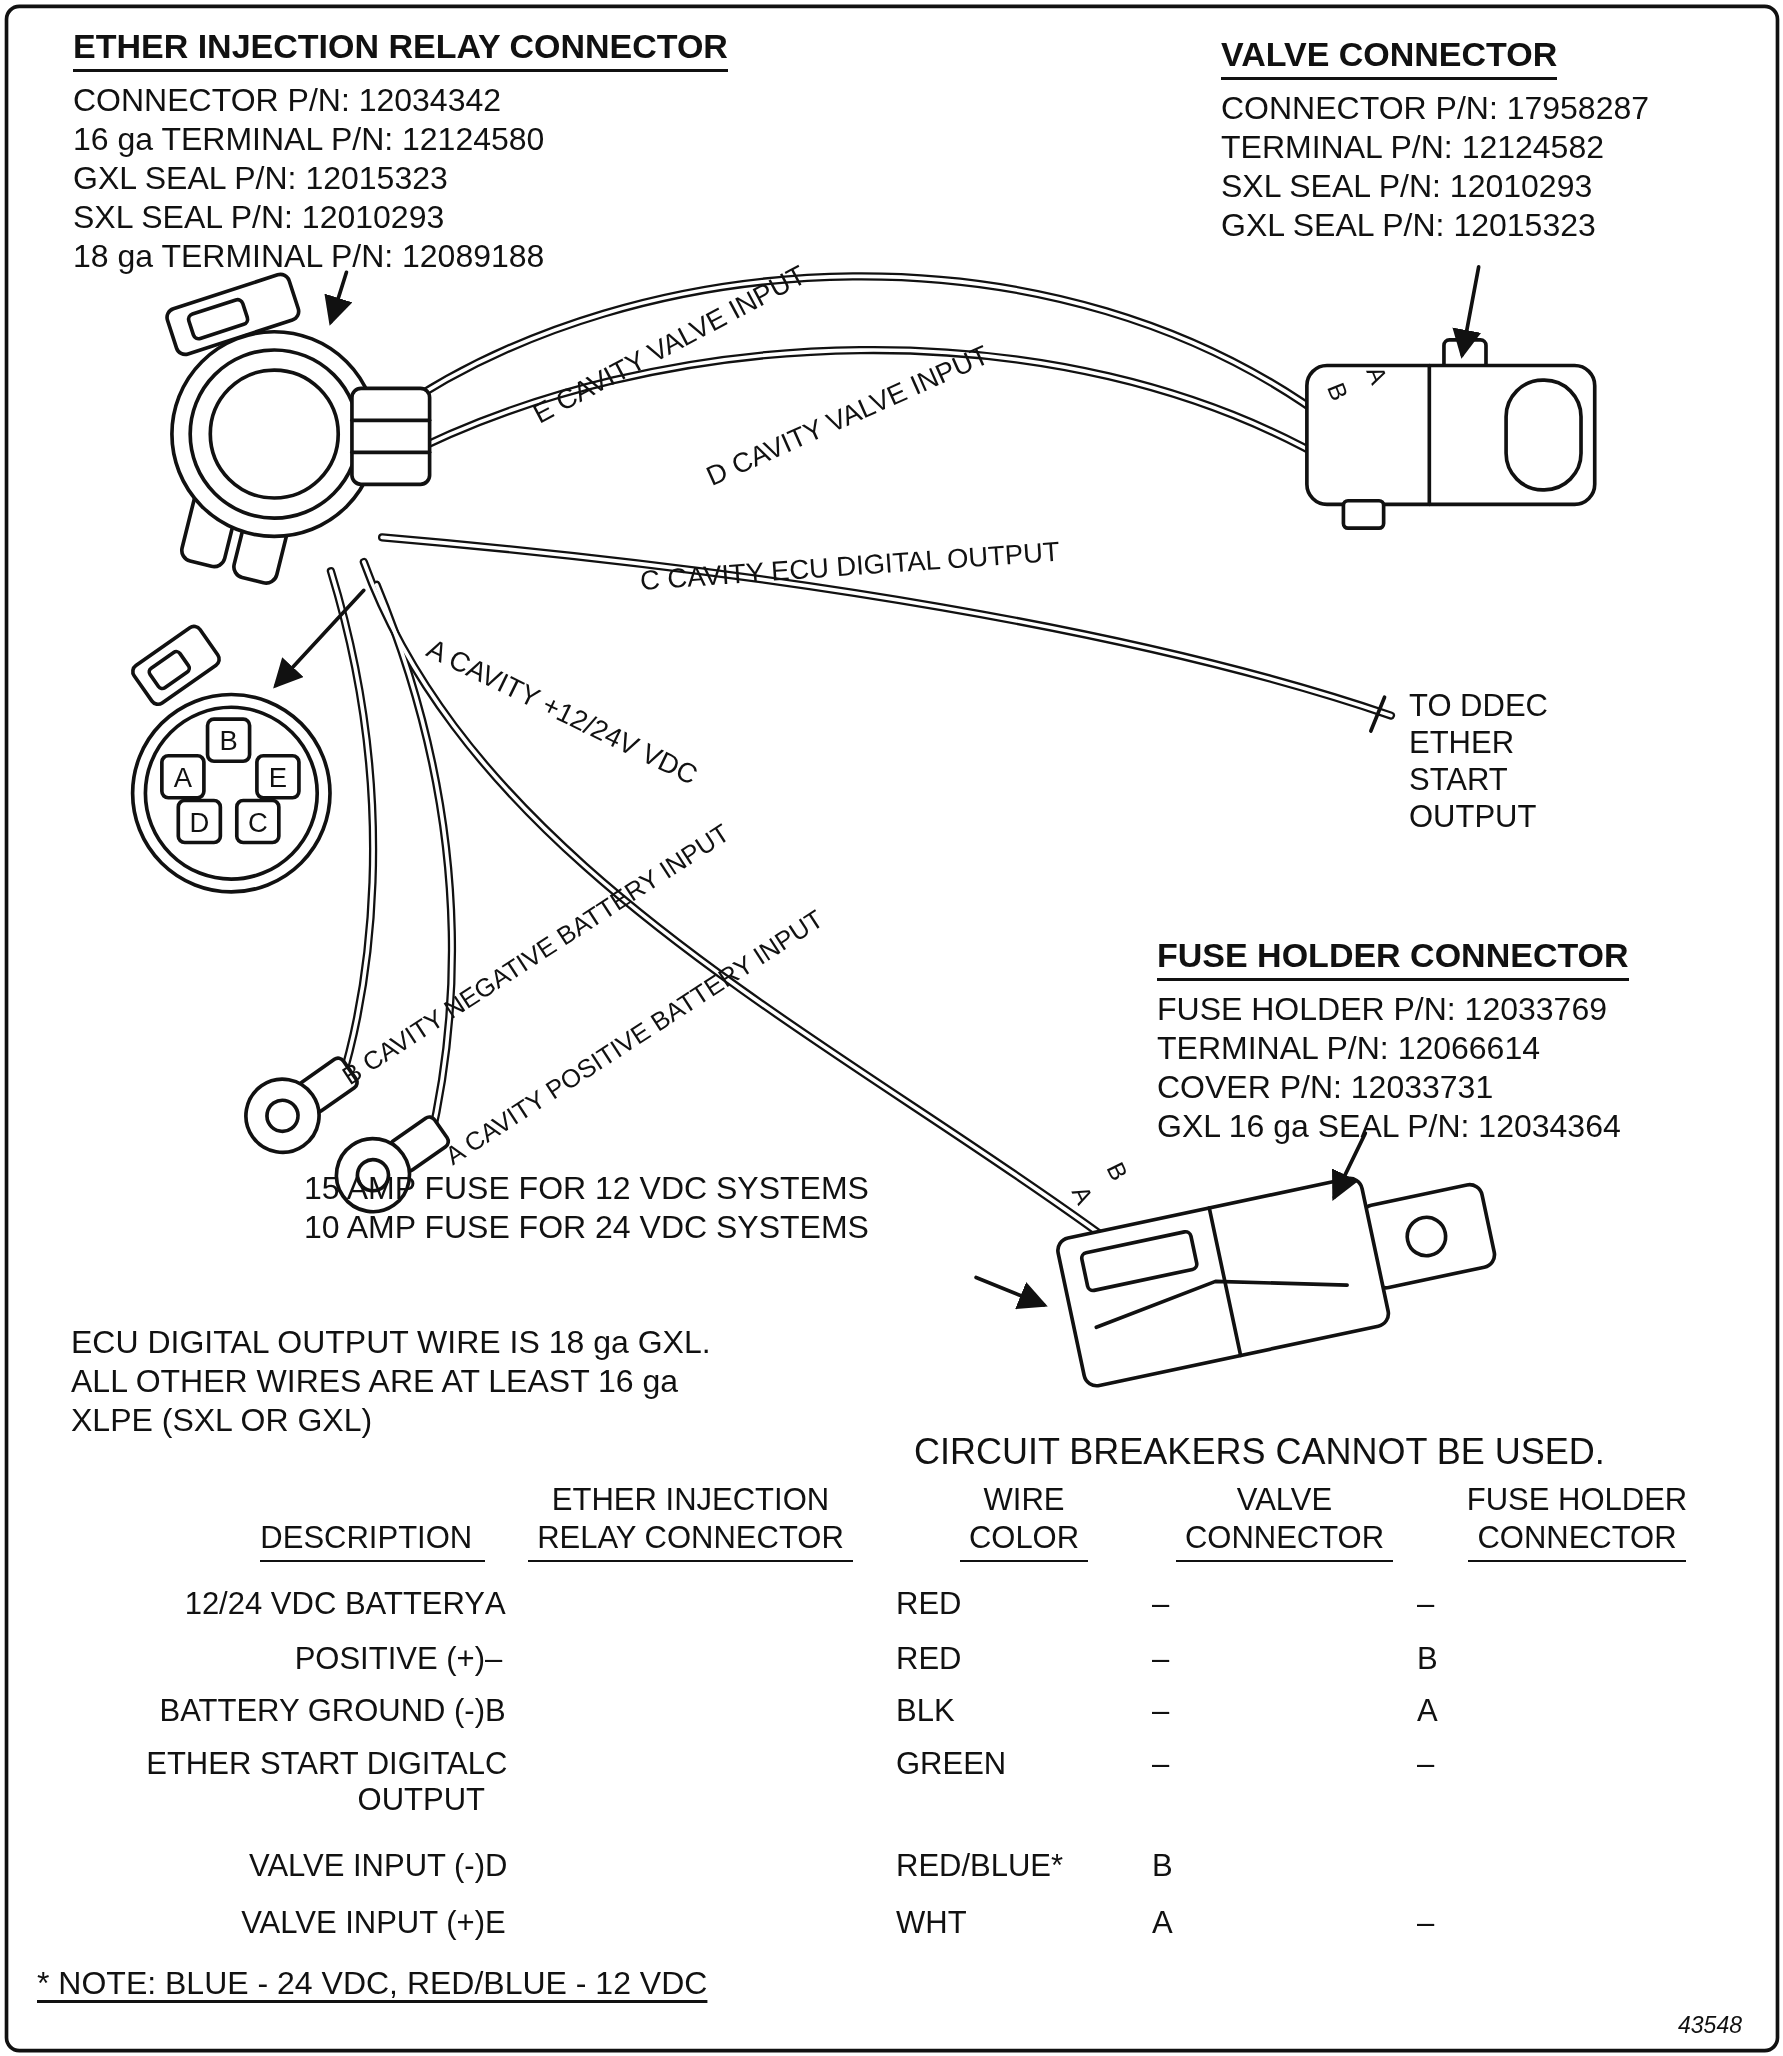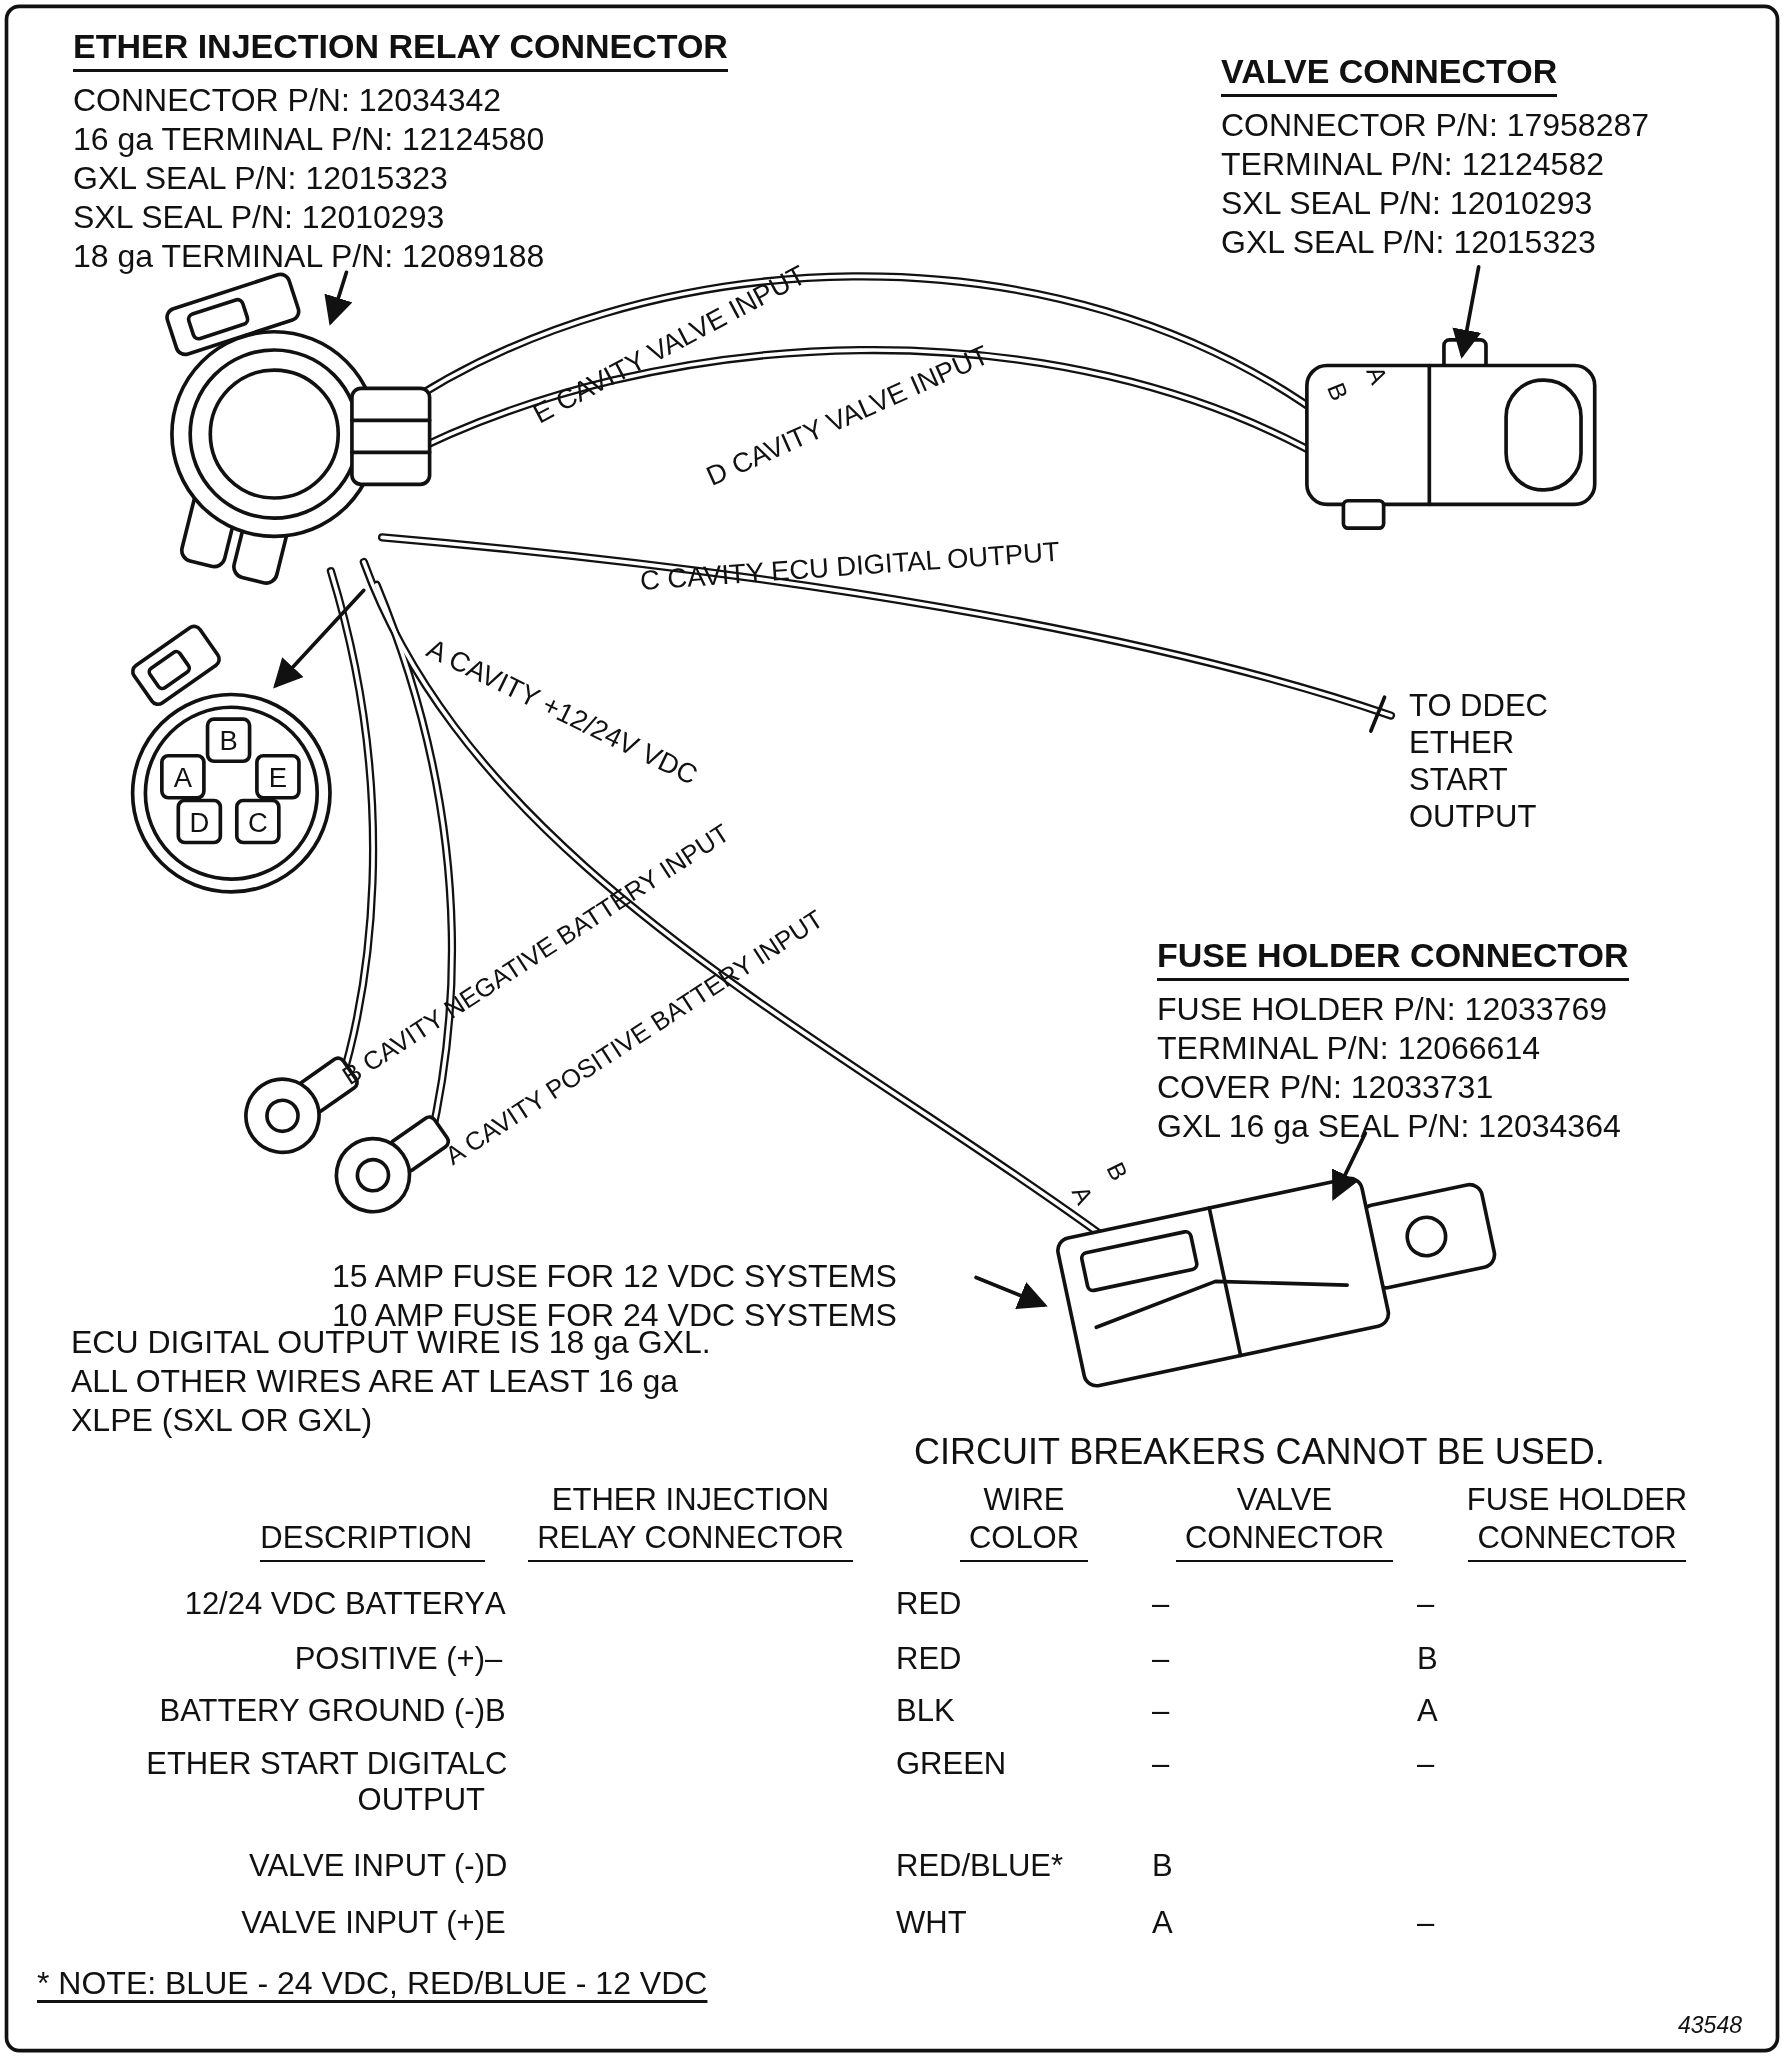--- a/index.html
+++ b/index.html
@@ -161,21 +161,21 @@
     <span class="blk-title">ETHER INJECTION RELAY CONNECTOR</span>
     <div class="blk-lines">
       <div>CONNECTOR P/N: 12034342</div>
       <div>16 ga TERMINAL P/N: 12124580</div>
       <div>GXL SEAL P/N: 12015323</div>
       <div>SXL SEAL P/N: 12010293</div>
       <div>18 ga TERMINAL P/N: 12089188</div>
     </div>
   </div>
 
-  <div class="abs" style="left:1221px; top:52px;">
+  <div class="abs" style="left:1221px; top:35px;">
     <span class="blk-title">VALVE CONNECTOR</span>
     <div class="blk-lines">
       <div>CONNECTOR P/N: 17958287</div>
       <div>TERMINAL P/N: 12124582</div>
       <div>SXL SEAL P/N: 12010293</div>
       <div>GXL SEAL P/N: 12015323</div>
     </div>
   </div>
 
   <div class="abs" style="left:1157px; top:936px;">
@@ -195,21 +195,21 @@
   <div class="wire-label small" style="left:345px; top:1062px; transform:rotate(-33deg);">B CAVITY NEGATIVE BATTERY INPUT</div>
   <div class="wire-label small" style="left:448px; top:1142px; transform:rotate(-33deg);">A CAVITY POSITIVE BATTERY INPUT</div>
 
   <div class="abs ddec" style="left:1409px; top:687px;">
     <div>TO DDEC</div>
     <div>ETHER</div>
     <div>START</div>
     <div>OUTPUT</div>
   </div>
 
-  <div class="abs plain-lines" style="left:304px; top:1257px;margin-left:28px;">
+  <div class="abs plain-lines" style="left:304px; top:1169px;">
     <div>15 AMP FUSE FOR 12 VDC SYSTEMS</div>
     <div>10 AMP FUSE FOR 24 VDC SYSTEMS</div>
   </div>
 
   <div class="abs plain-lines" style="left:71px; top:1323px;">
     <div>ECU DIGITAL OUTPUT WIRE IS 18 ga GXL.</div>
     <div>ALL OTHER WIRES ARE AT LEAST 16 ga</div>
     <div>XLPE (SXL OR GXL)</div>
   </div>
 

